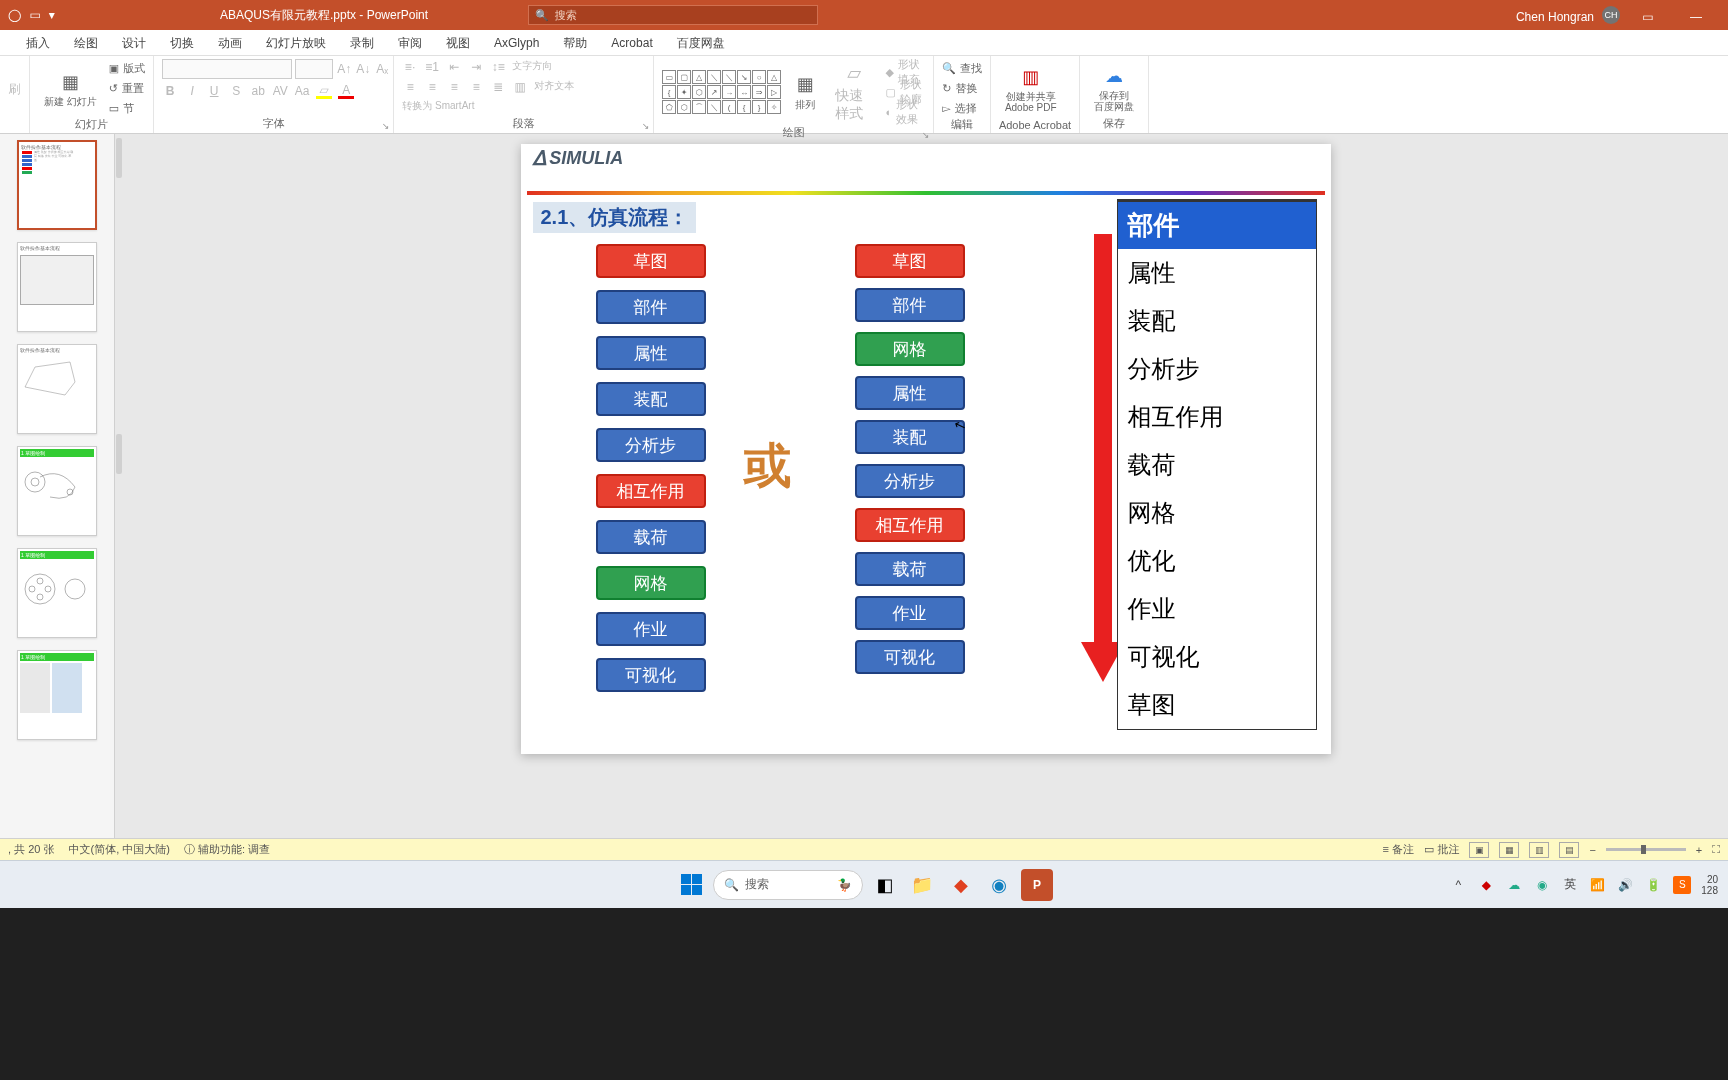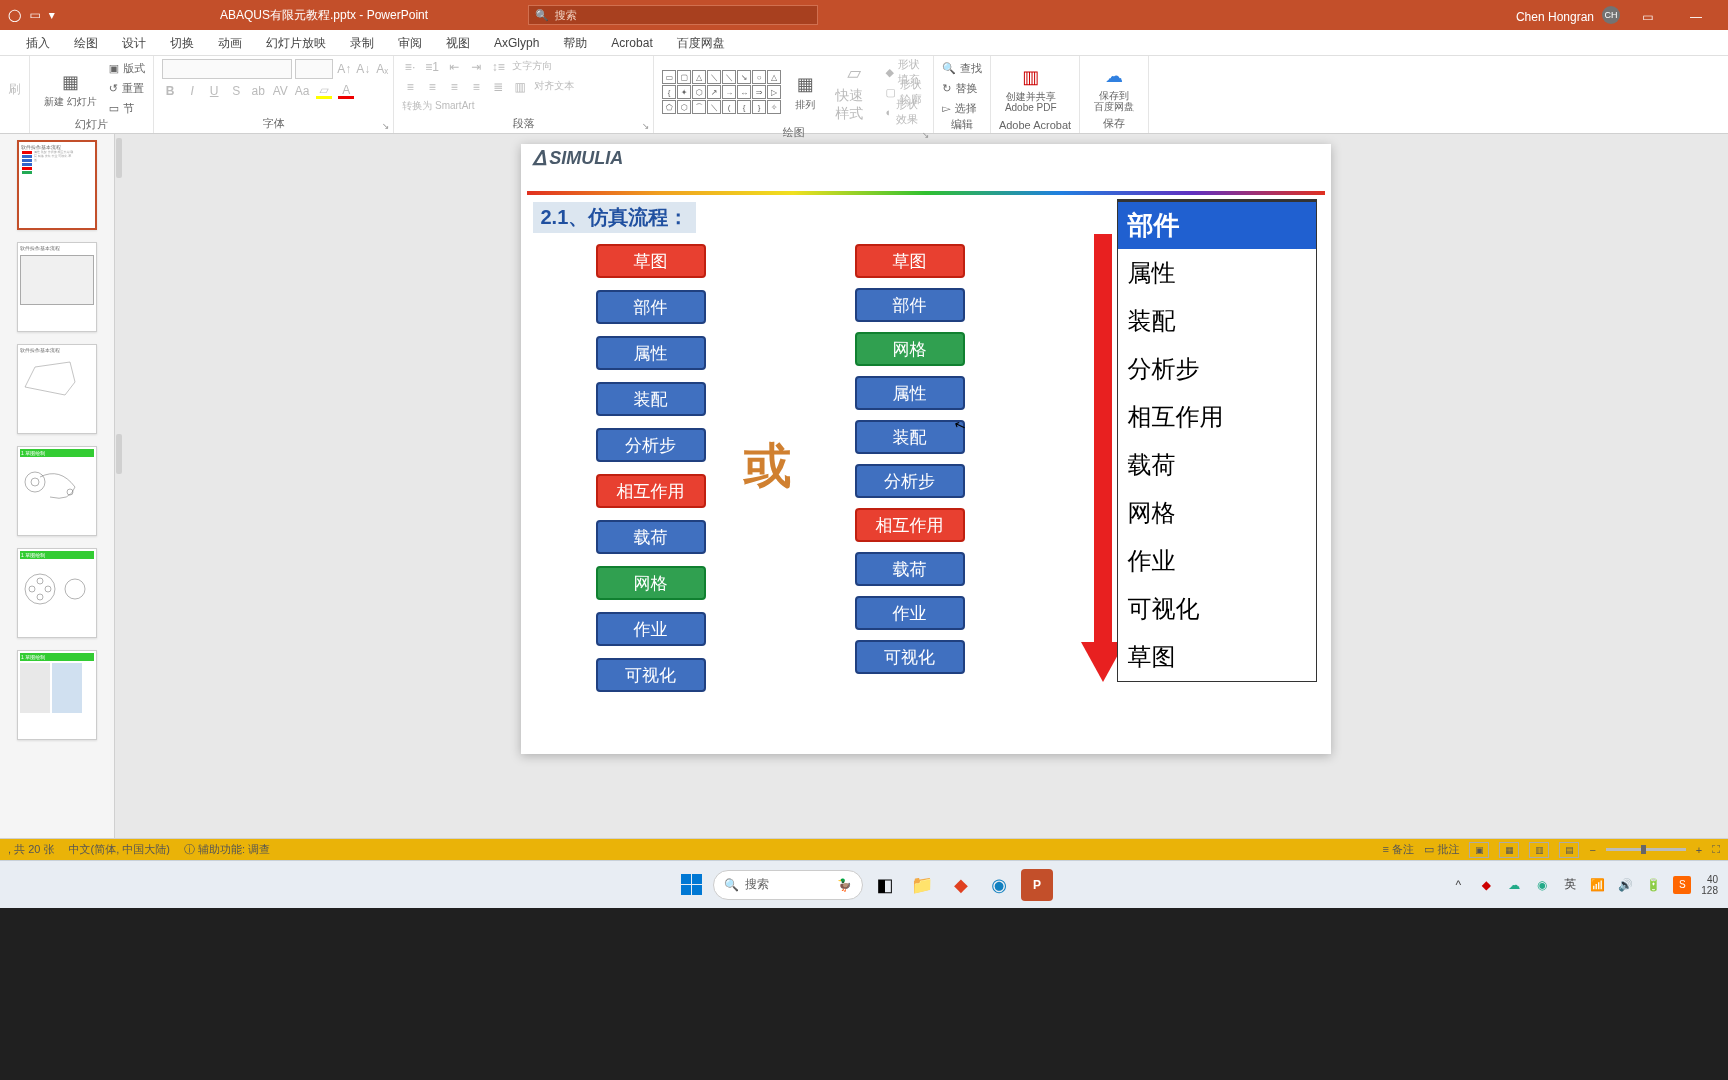--- a/index.html
+++ b/index.html
@@ -73,21 +73,21 @@
 
 .sidebar-list { position: absolute; right: 14px; top: 55px; width: 200px; border: 1px solid #333; border-top: 3px solid #333; background: #fff; }
 .sidebar-list .hdr { background: #2060d0; color: #fff; font-size: 26px; font-weight: bold; padding: 6px 10px; }
 .sidebar-list .itm { font-size: 24px; padding: 8px 10px; color: #000; }
 
 .cursor-arrow { position: absolute; left: 433px; top: 273px; font-size: 14px; color: #000; transform: rotate(-20deg); }
 
 .notes-pane { height: 30px; border-top: 1px solid #ccc; background: #fff; padding: 4px 10px; font-size: 14px; color: #999; }
 
 
-.statusbar { height: 22px; background: #eab308; border-top: 1px solid #d0d0d0; display: flex; align-items: center; font-size: 11px; color: #555; padding: 0 8px; }
+.statusbar { height: 22px; background: #fef9c3; border-top: 1px solid #d0d0d0; display: flex; align-items: center; font-size: 11px; color: #555; padding: 0 8px; }
 .statusbar .sb-left { display: flex; gap: 14px; align-items: center; }
 .statusbar .sb-right { margin-left: auto; display: flex; gap: 10px; align-items: center; }
 .view-btn { width: 20px; height: 16px; border: 1px solid #aaa; display: flex; align-items: center; justify-content: center; font-size: 9px; }
 .zoom-slider { width: 80px; height: 3px; background: #bbb; position: relative; }
 .zoom-slider .knob { position: absolute; left: 35px; top: -3px; width: 5px; height: 9px; background: #666; }
 
 
 .taskbar { height: 48px; background: #e8edf3; border-top: 1px solid #c8d0d8; display: flex; align-items: center; justify-content: center; position: relative; }
 .taskbar .center { display: flex; align-items: center; gap: 6px; }
 .tb-search { width: 150px; height: 30px; background: #fff; border: 1px solid #ccc; border-radius: 15px; display: flex; align-items: center; padding: 0 10px; gap: 6px; font-size: 12px; color: #666; }
@@ -409,20 +409,21 @@
 
         <div class="sidebar-list">
           <div class="hdr">部件</div>
           <div id="sidebar-items">
               <div class="itm">属性</div>
               <div class="itm">装配</div>
               <div class="itm">分析步</div>
               <div class="itm">相互作用</div>
               <div class="itm">载荷</div>
               <div class="itm">网格</div>
+              <div class="itm">优化</div>
               <div class="itm">作业</div>
               <div class="itm">可视化</div>
               <div class="itm">草图</div>
             </div>
         </div>
 
         <div class="cursor-arrow">↖</div>
       </div>
     </div>
   </div>
@@ -474,17 +475,17 @@
   <div class="tb-tray">
     <span class="tray-i">^</span>
     <span class="tray-i" style="color:#c00;">◆</span>
     <span class="tray-i" style="color:#2a8;">☁</span>
     <span class="tray-i" style="color:#2a8;">◉</span>
     <span class="tray-i">英</span>
     <span class="tray-i">📶</span>
     <span class="tray-i">🔊</span>
     <span class="tray-i">🔋</span>
     <span class="tray-i" style="background:#f60;color:#fff;font-size:10px;border-radius:2px;">S</span>
-    <span style="font-size:10px;text-align:right;line-height:11px;"><span>40</span><br><span>128</span></span>
+    <span style="font-size:10px;text-align:right;line-height:11px;"><span>20</span><br><span>128</span></span>
   </div>
 </div>
 
 <div class="bottom-fill"></div>
 
 </body></html>

